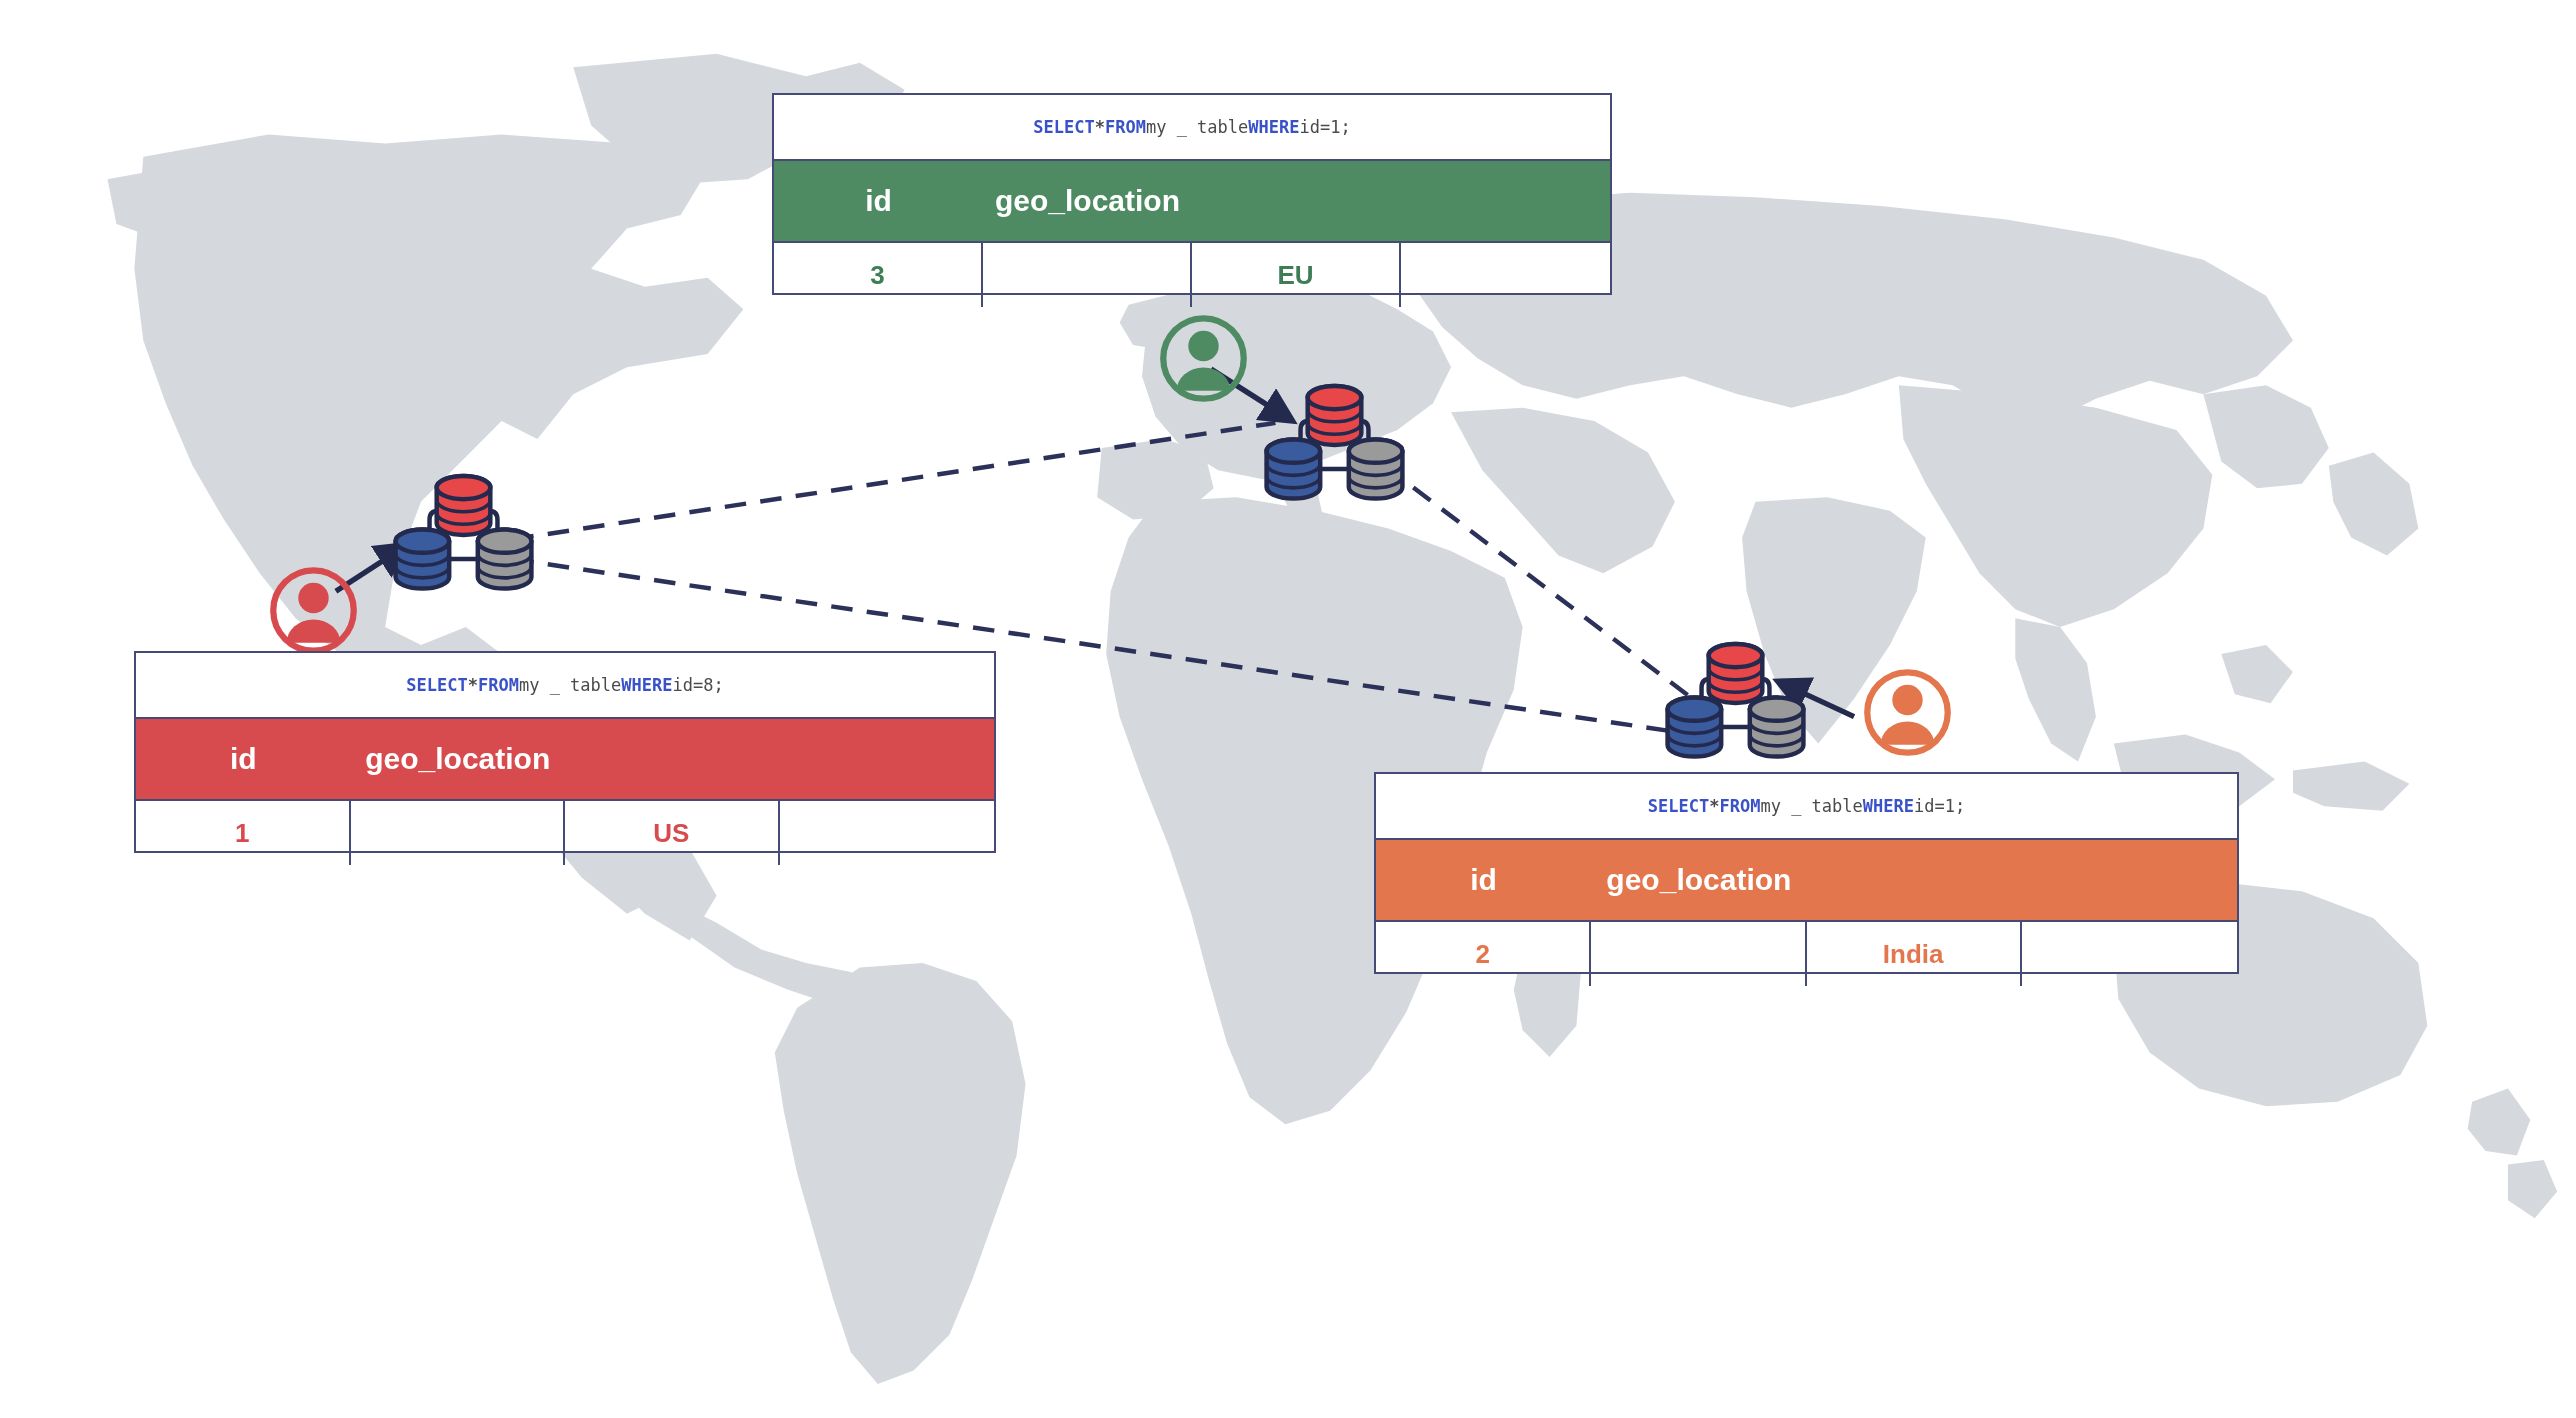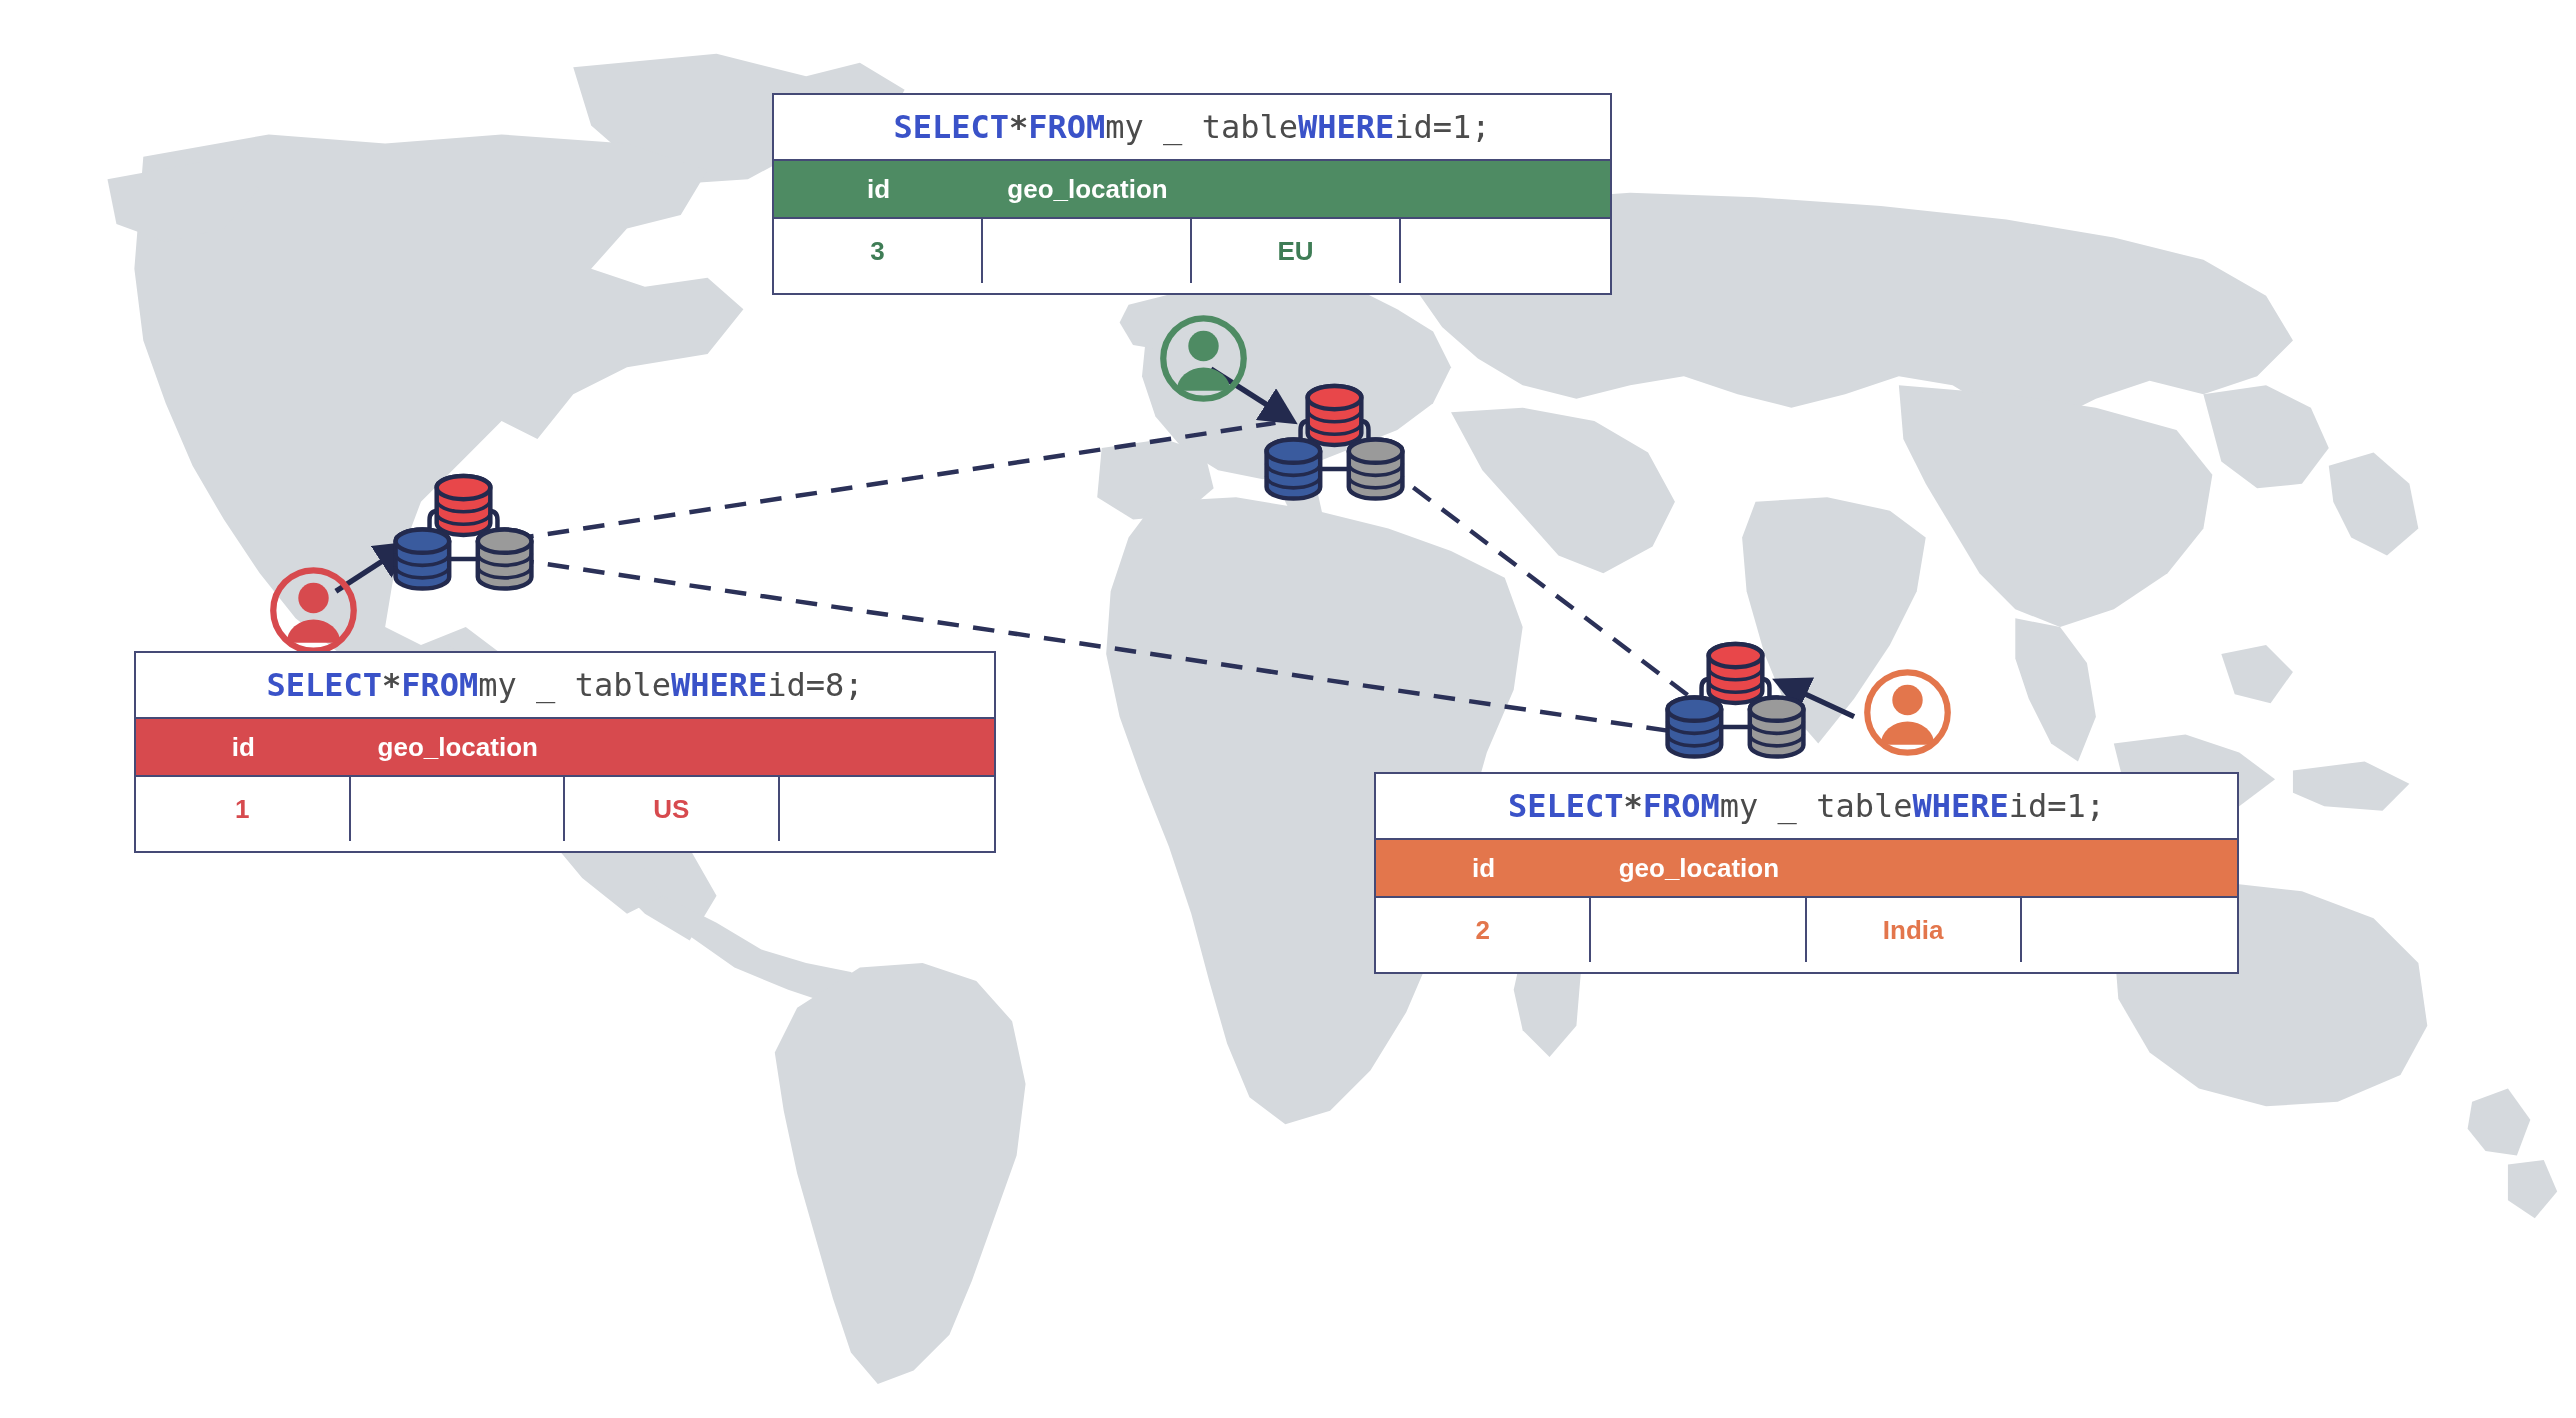--- a/index.html
+++ b/index.html
@@ -28,35 +28,35 @@
   .card{
     position:absolute;
     border:2.7px solid #454a76;
     background:#ffffff;
     box-sizing:border-box;
   }
   .qline{
     height:64px;
     display:flex;align-items:center;justify-content:center;
     font-family:"DejaVu Sans Mono","Liberation Mono",monospace;
-    font-size:32px;
+    font-size:17px;
     color:#4b4b4b;
     letter-spacing:0px;
     white-space:pre;
     background:#ffffff;
     box-sizing:border-box;
   }
   .qline .kw{color:#3a52c8;font-weight:bold;}
   .qline .st{color:#4b4b4b;font-weight:bold;}
   .hdr{
-    height:60px;
+    height:84px;
     display:flex;
     color:#ffffff;
     font-weight:bold;
-    font-size:26px;
+    font-size:30px;
     border-top:2.7px solid #454a76;
     border-bottom:2.7px solid #454a76;
     box-sizing:border-box;
     justify-content:space-between;
   }
   .hdr > div{
     flex:1 1 25%;
     display:flex;align-items:center;justify-content:center;
     box-sizing:border-box;
   }

